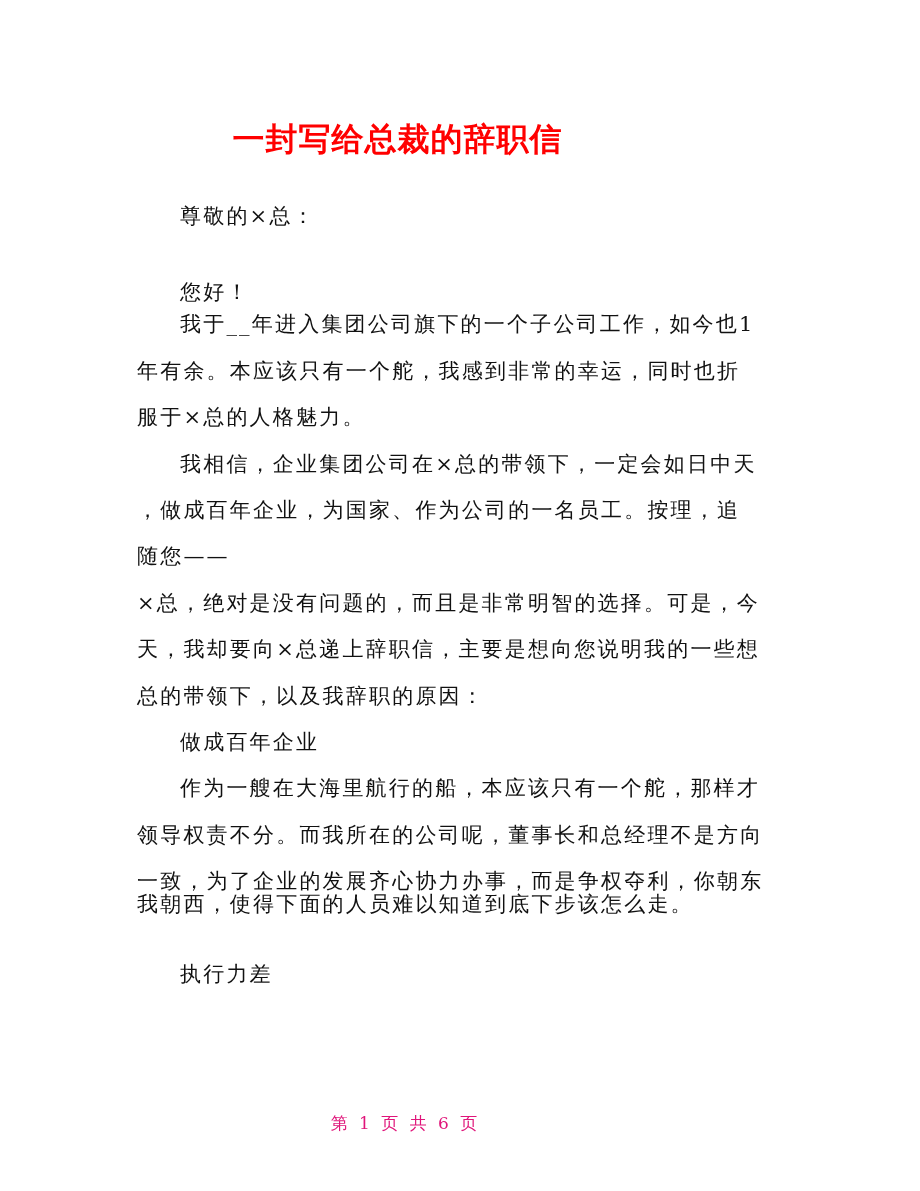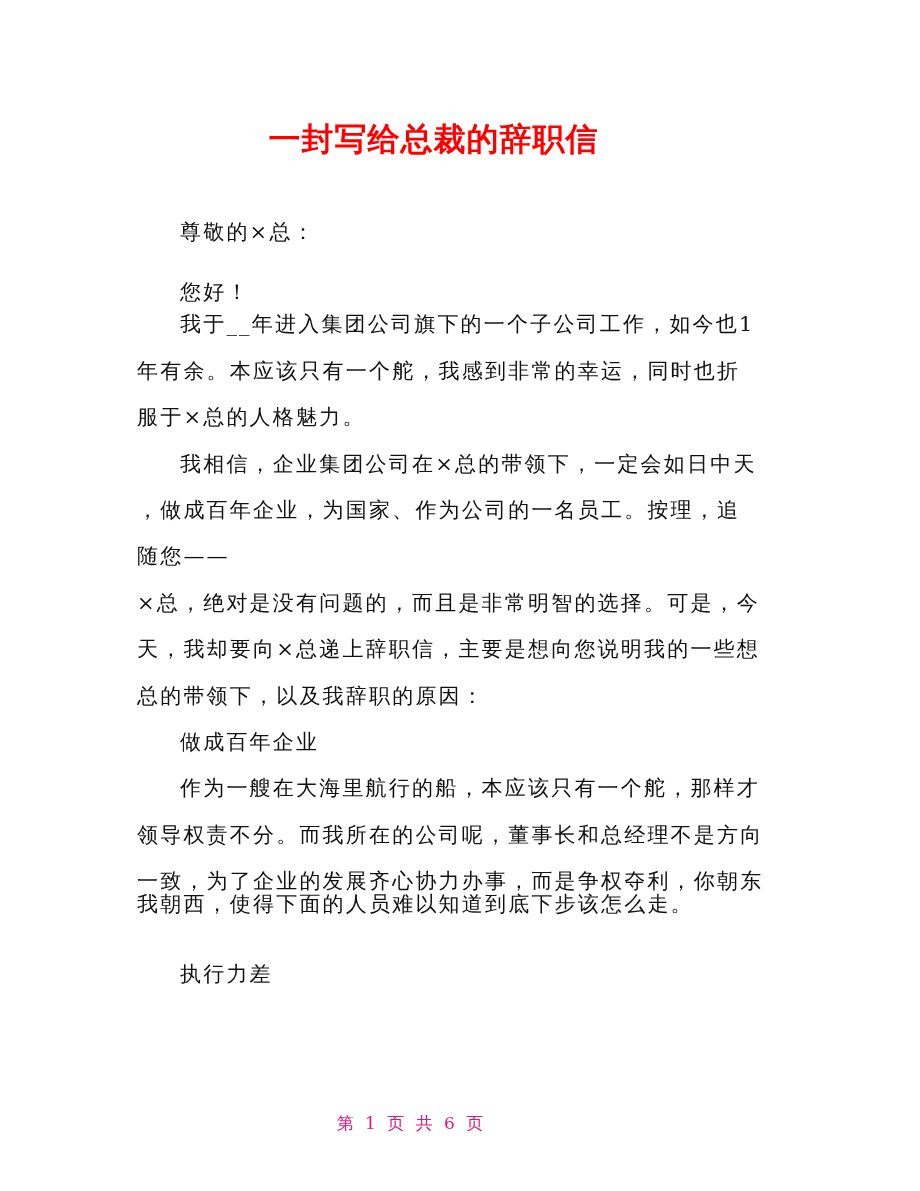--- a/index.html
+++ b/index.html
@@ -1,32 +1,32 @@
 <!DOCTYPE html>
 <html><head>
 <meta charset="utf-8">
 <style>
   html, body { margin:0; padding:0; background:#ffffff; }
   body { width:920px; height:1191px; position:relative; overflow:hidden;
          font-family:"DejaVu Serif","Liberation Serif",serif; color:#111; }
   .title { position:absolute; left:0; width:795px; top:118px; text-align:center;
            font-family:"DejaVu Sans","Liberation Sans",sans-serif; font-weight:bold;
-           font-size:32px; color:#ff0000; letter-spacing:1px;padding-left:36px; }
+           font-size:32px; color:#ff0000; letter-spacing:1px; }
   .line { position:absolute; left:137px; width:660px; font-size:21px; line-height:28px;
           white-space:nowrap; letter-spacing:2.2px; }
   .indent { left:180px; }
   .footer { position:absolute; left:0; width:808px; top:1112px; text-align:center;
-            font-size:17px; color:#e0157a; word-spacing:6px;padding-left:6px; }
+            font-size:17px; color:#e0157a; word-spacing:6px; }
 </style>
 </head>
 <body>
 
 <div class="title">一封写给总裁的辞职信</div>
 
-<div class="line indent" style="top:218px">尊敬的×总：</div>
+<div class="line indent" style="top:202px">尊敬的×总：</div>
 <div class="line indent" style="top:278px">您好！</div>
 <div class="line indent" style="top:310px">我于__年进入集团公司旗下的一个子公司工作，如今也1</div>
 <div class="line" style="top:357px">年有余。本应该只有一个舵，我感到非常的幸运，同时也折</div>
 <div class="line" style="top:403px">服于×总的人格魅力。</div>
 <div class="line indent" style="top:450px">我相信，企业集团公司在×总的带领下，一定会如日中天</div>
 <div class="line" style="top:496px">，做成百年企业，为国家、作为公司的一名员工。按理，追</div>
 <div class="line" style="top:542px">随您——</div>
 <div class="line" style="top:589px">×总，绝对是没有问题的，而且是非常明智的选择。可是，今</div>
 <div class="line" style="top:635px">天，我却要向×总递上辞职信，主要是想向您说明我的一些想</div>
 <div class="line" style="top:682px">总的带领下，以及我辞职的原因：</div>

